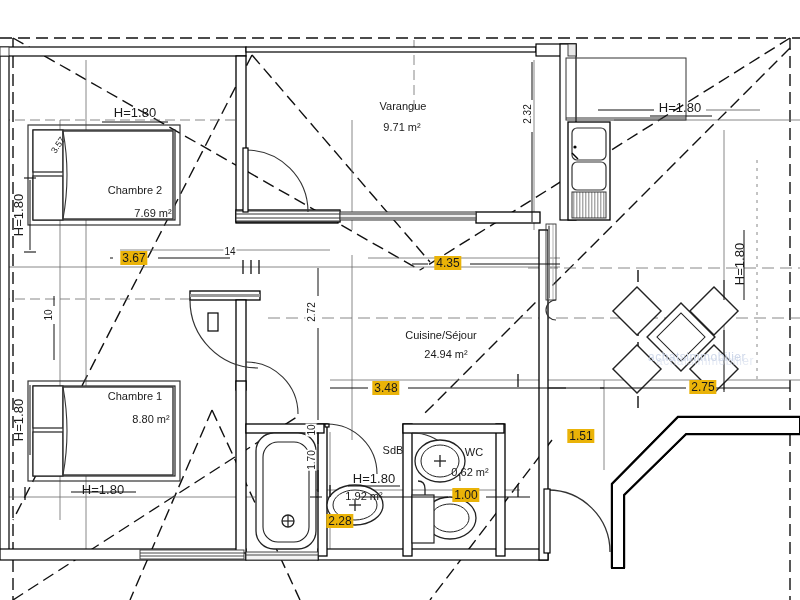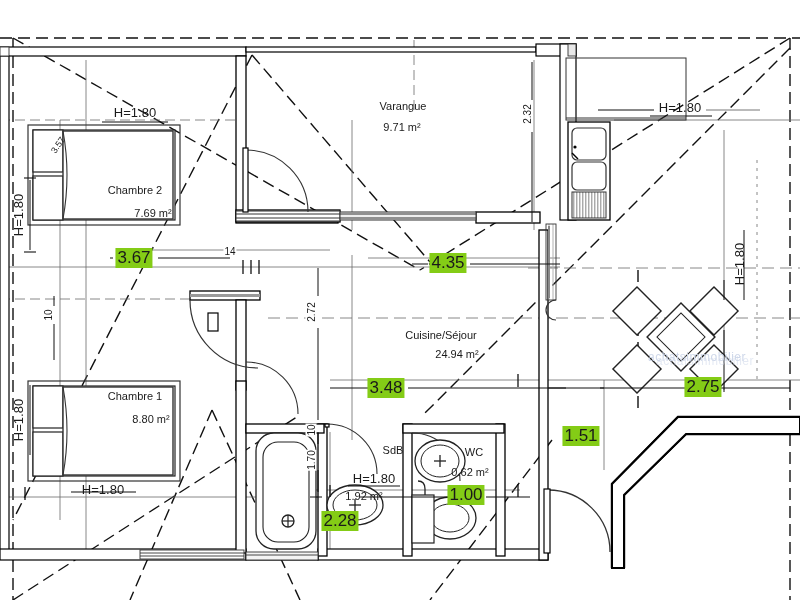--- a/index.html
+++ b/index.html
@@ -3,21 +3,21 @@
 <meta charset="utf-8">
 <style>
   html,body{margin:0;padding:0;background:#fff;}
   body{width:800px;height:600px;overflow:hidden;font-family:"Liberation Sans",sans-serif;}
   #plan{position:relative;width:800px;height:600px;background:#ffffff;}
   #plan svg{position:absolute;left:0;top:0;}
   .lbl{position:absolute;color:#1a1a1a;white-space:nowrap;font-family:"Liberation Sans",sans-serif;}
   .room-name{font-size:11px;}
   .room-area{font-size:11px;}
   .h-lbl{font-size:13px;}
-  .dim{font-size:17px;background:#84cc16;padding:0 2px;}
+  .dim{font-size:12px;background:#eab308;padding:0 2px;}
   .dim-sm{font-size:10px;background:#fff;padding:0 1px;}
   .wm{position:absolute;font-size:12px;color:#cfd8ea;letter-spacing:.5px;white-space:nowrap;}
 </style>
 </head>
 <body>
 
 <div id="plan">
 
   <svg width="800" height="600" viewBox="0 0 800 600">
     <defs>
@@ -296,21 +296,21 @@
   <div class="lbl room-name" style="left:135px;top:190px;transform:translate(-50%,-50%);">Chambre 2</div>
   <div class="lbl room-area" style="left:144px;top:213px;transform:translate(-50%,-50%);margin-left:9px;">7.69 m²</div>
 
   <div class="lbl room-name" style="left:135px;top:396px;transform:translate(-50%,-50%);">Chambre 1</div>
   <div class="lbl room-area" style="left:151px;top:419px;transform:translate(-50%,-50%);">8.80 m²</div>
 
   <div class="lbl room-name" style="left:403px;top:106px;transform:translate(-50%,-50%);">Varangue</div>
   <div class="lbl room-area" style="left:402px;top:127px;transform:translate(-50%,-50%);">9.71 m²</div>
 
   <div class="lbl room-name" style="left:441px;top:335px;transform:translate(-50%,-50%);">Cuisine/Séjour</div>
-  <div class="lbl room-area" style="left:457px;top:354px;transform:translate(-50%,-50%);">24.94 m²</div>
+  <div class="lbl room-area" style="left:446px;top:354px;transform:translate(-50%,-50%);">24.94 m²</div>
 
   <div class="lbl room-name" style="left:369px;top:450px;transform:translate(-50%,-50%);padding-left:48px;">SdB</div>
   <div class="lbl room-area" style="left:364px;top:468px;transform:translate(-50%,-50%);margin-top:28px;">1.92 m²</div>
 
   <div class="lbl room-name" style="left:474px;top:452px;transform:translate(-50%,-50%);">WC</div>
   <div class="lbl room-area" style="left:470px;top:472px;transform:translate(-50%,-50%);">0.62 m²</div>
 
   <div class="lbl h-lbl" style="left:135px;top:112px;transform:translate(-50%,-50%);">H=1.80</div>
   <div class="lbl h-lbl" style="left:18px;top:215px;transform:translate(-50%,-50%) rotate(-90deg);">H=1.80</div>
   <div class="lbl h-lbl" style="left:18px;top:420px;transform:translate(-50%,-50%) rotate(-90deg);">H=1.80</div>

